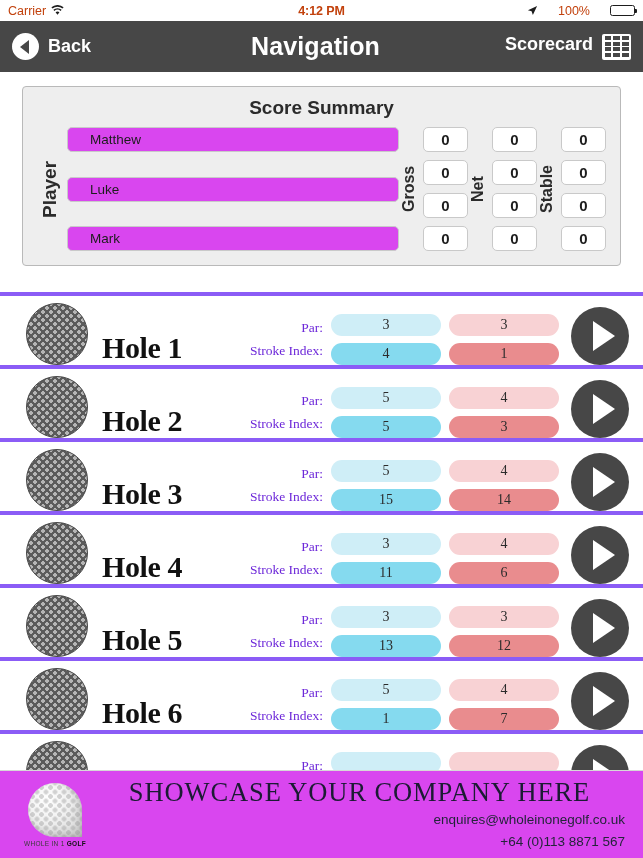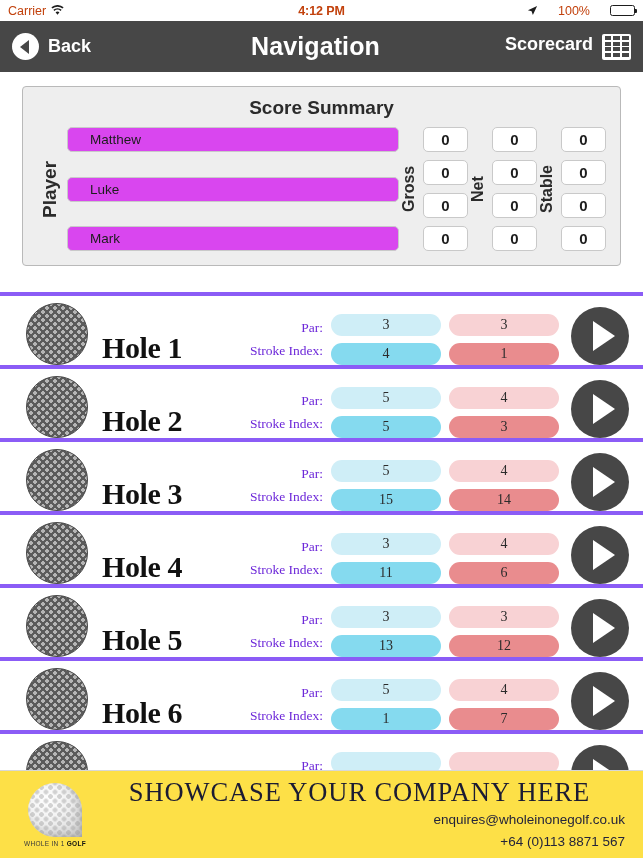--- a/index.html
+++ b/index.html
@@ -280,21 +280,21 @@
     border-bottom: 15px solid transparent;
     border-left: 22px solid #ffffff;
     margin-left: 7px;
   }
 
   
   .footer {
     position: absolute;
     left: 0; right: 0; bottom: 0;
     height: 88px;
-    background: #fde047;
+    background: #d946ef;
     border-top: 1px solid #d7d7d7;
     display: flex;
     align-items: center;
     padding: 0 14px 0 16px;
     box-sizing: border-box;
   }
   .logo { width: 78px; flex: 0 0 78px; text-align: center; }
   .logo-ball {
     width: 54px; height: 54px;
     margin: 0 auto;

